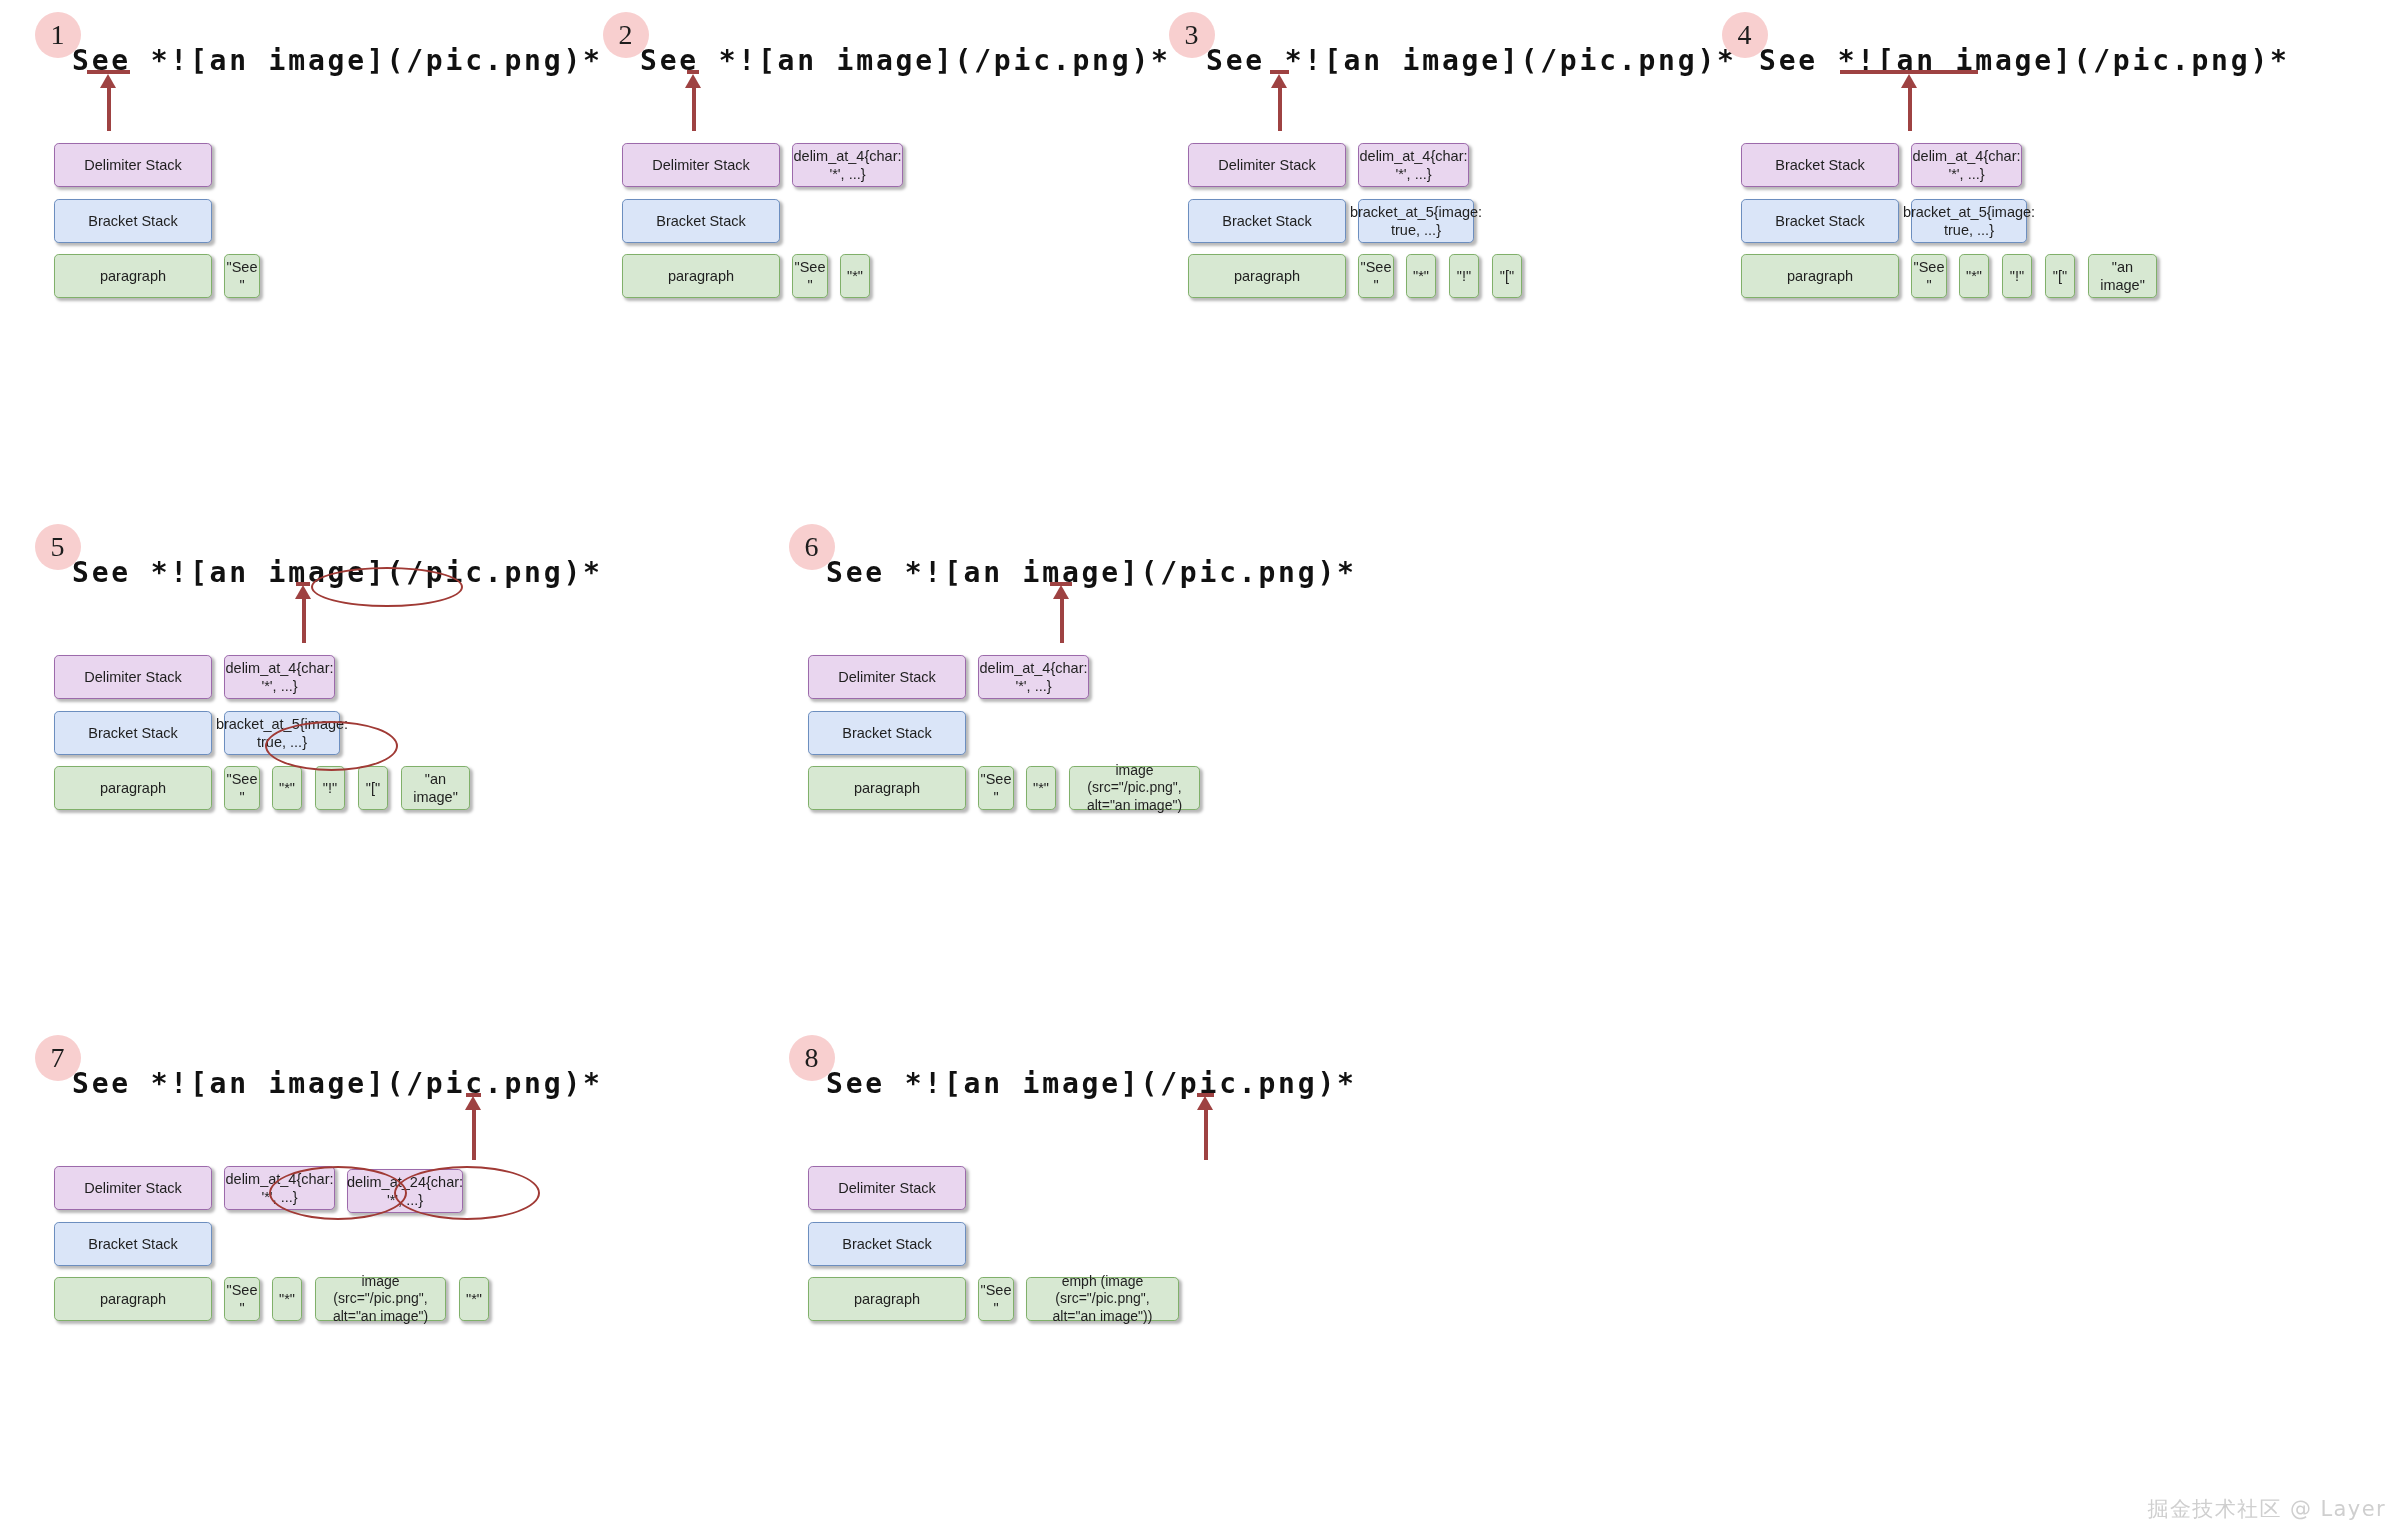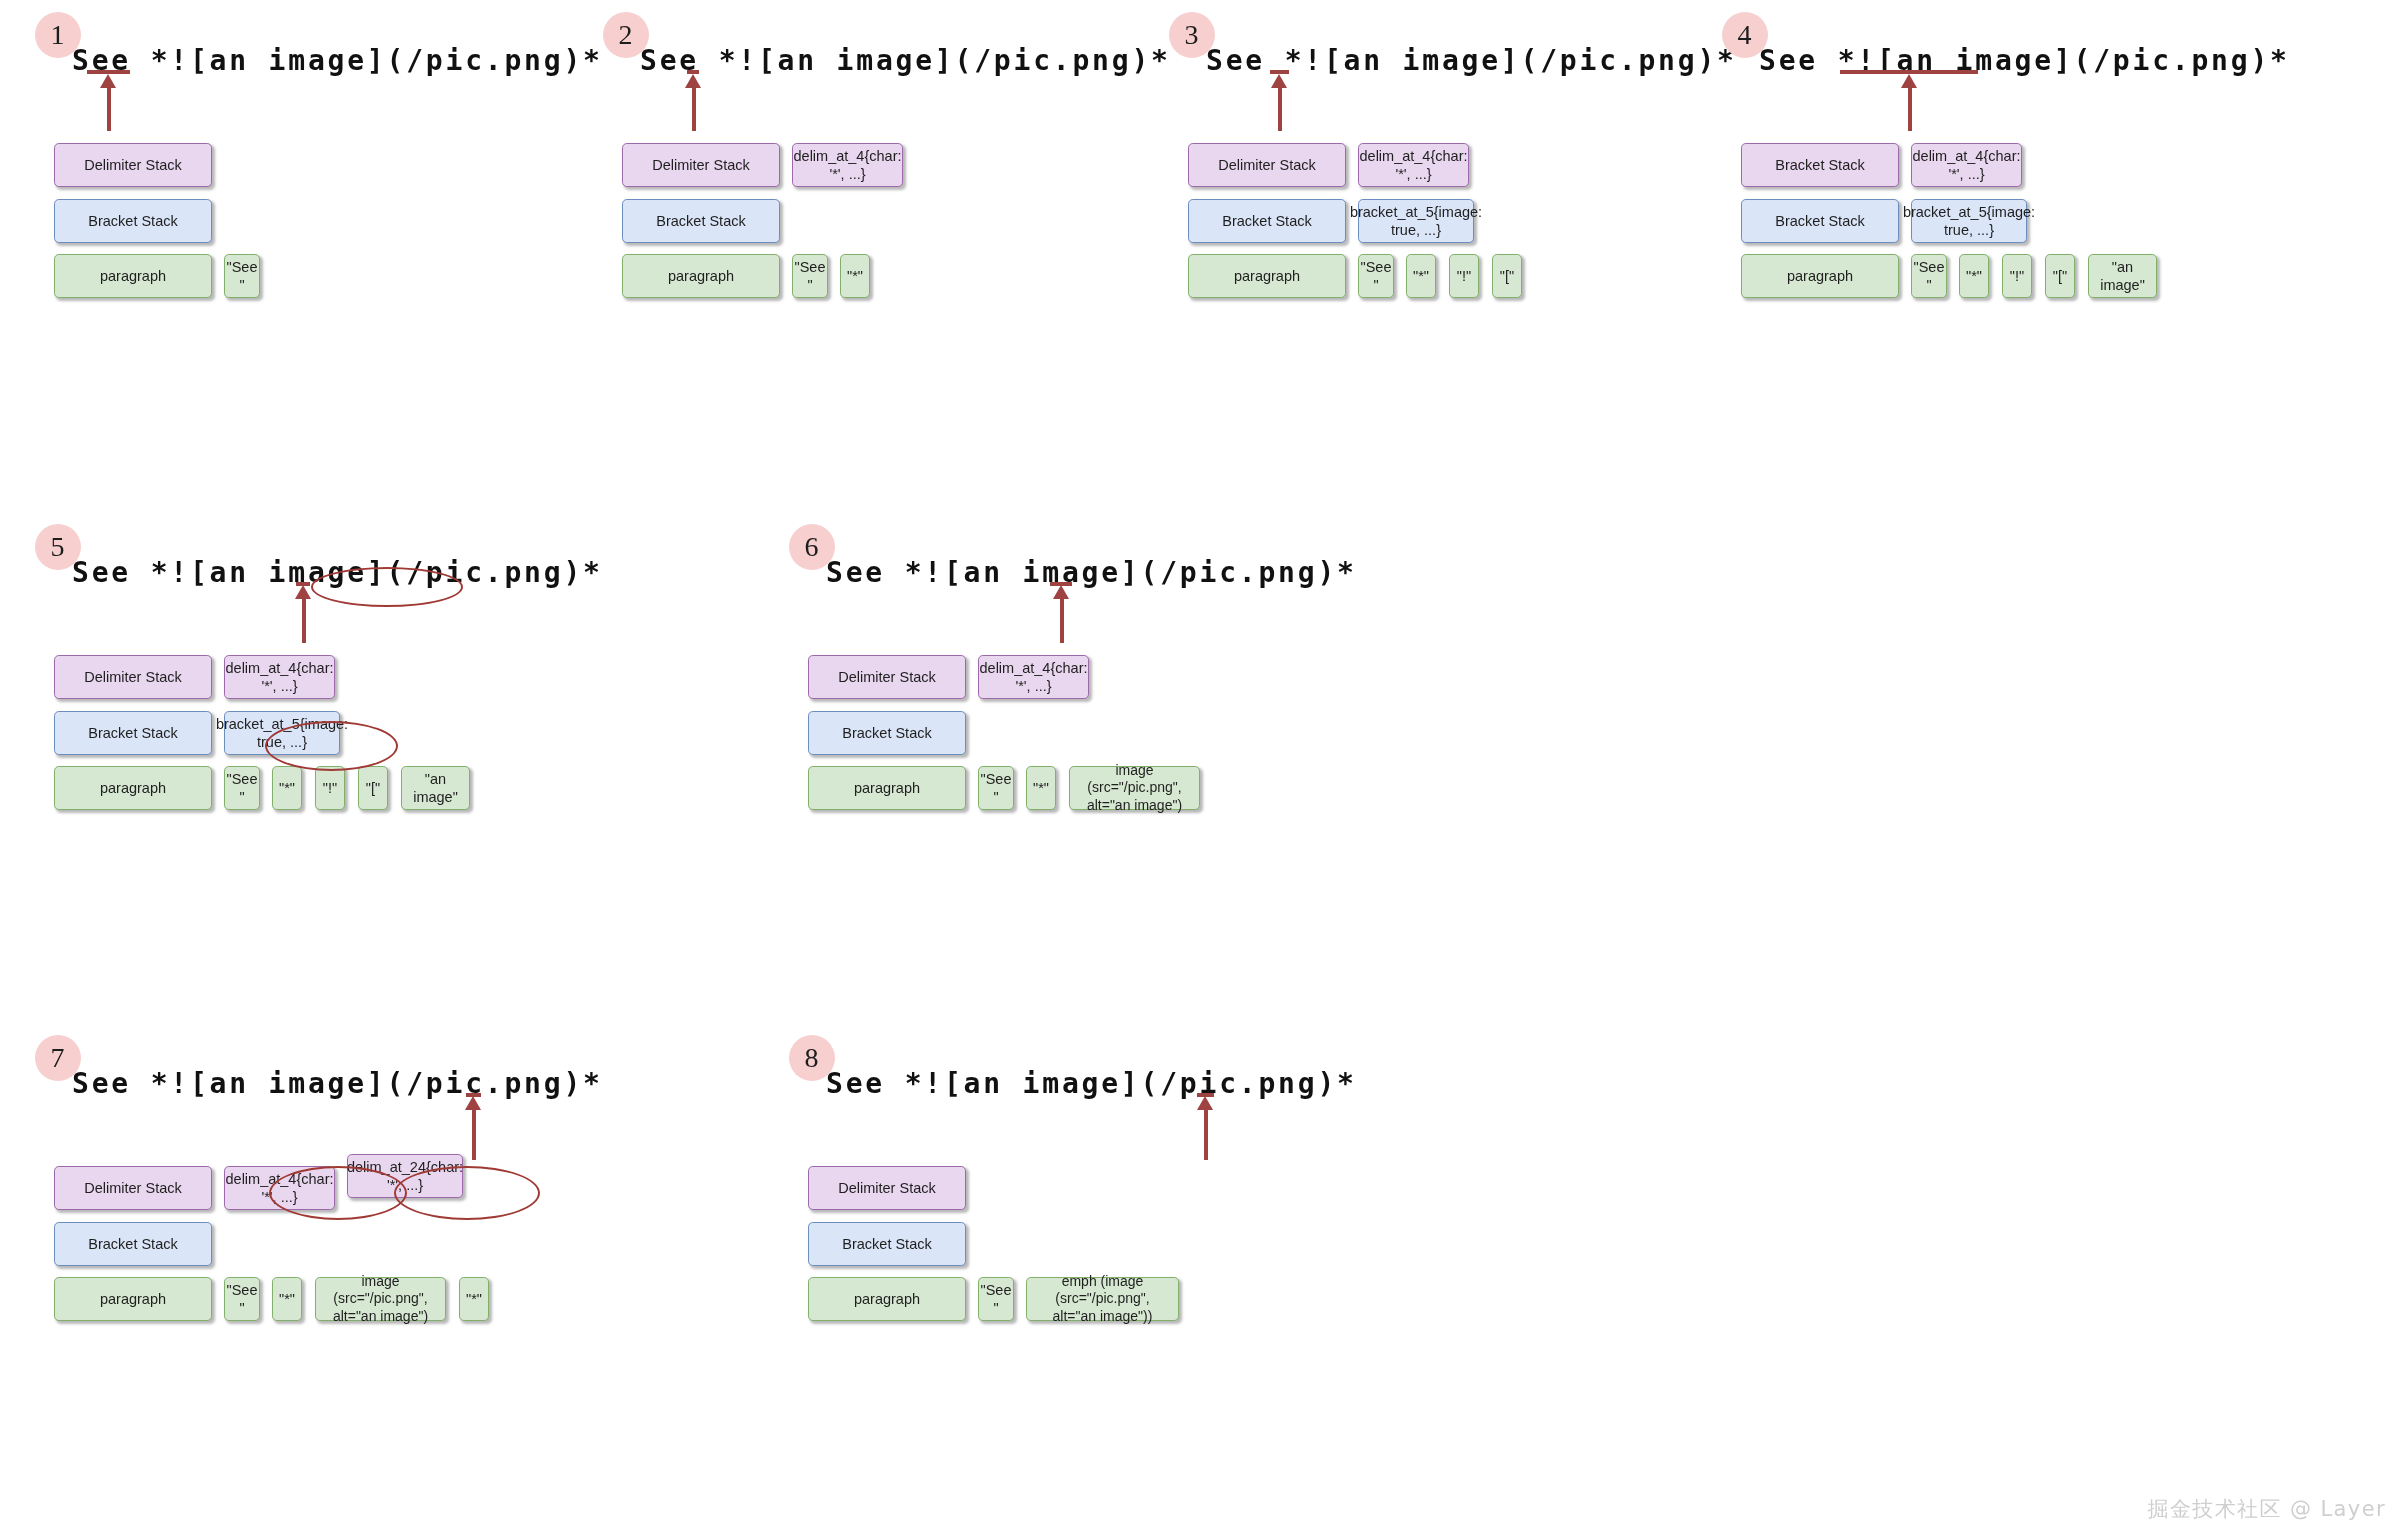--- a/index.html
+++ b/index.html
@@ -177,21 +177,21 @@
     </div>
     <div class="panel" style="left: 40px; top: 1035px;">
       <div class="badge" style="left: -5.5px; top: 0px;">7</div>
       <div class="srcbox" style="left: 14px; top: 21px; width: 442px; height: 54px;">
         <span class="srctext">See *![an image](/pic.png)*</span>
       </div>
       <div class="mark-ul" style="left: 426px; top: 58px; width: 15px;"></div>
       <div class="mark-arrow" style="left: 432px; top: 73px; height: 52px;"></div>
       <div class="node purple" style="left: 14px; top: 131px; width: 158px; height: 44px;">Delimiter Stack</div>
       <div class="node purple" style="left: 184px; top: 131px; width: 111px; height: 44px;">delim_at_4{char: '*', ...}</div>
-      <div class="node purple" style="left: 307px; top: 119px; width: 116px; height: 44px;">delim_at_24{char: '*', ...}</div>
+      <div class="node purple" style="left: 307px; top: 134px; width: 116px; height: 44px;">delim_at_24{char: '*', ...}</div>
       <div class="node blue" style="left: 14px; top: 187px; width: 158px; height: 44px;">Bracket Stack</div>
       <div class="node green" style="left: 14px; top: 242px; width: 158px; height: 44px;">paragraph</div>
       <div class="node green" style="left: 184px; top: 242px; width: 36px; height: 44px;">"See "</div>
       <div class="node green" style="left: 232px; top: 242px; width: 30px; height: 44px;">"*"</div>
       <div class="node green small" style="left: 275px; top: 242px; width: 131px; height: 44px;">image (src="/pic.png", alt="an image")</div>
       <div class="node green" style="left: 419px; top: 242px; width: 30px; height: 44px;">"*"</div>
     </div>
     <div class="panel" style="left: 794px; top: 1035px;">
       <div class="badge" style="left: -5.5px; top: 0px;">8</div>
       <div class="srcbox" style="left: 14px; top: 21px; width: 442px; height: 54px;">

